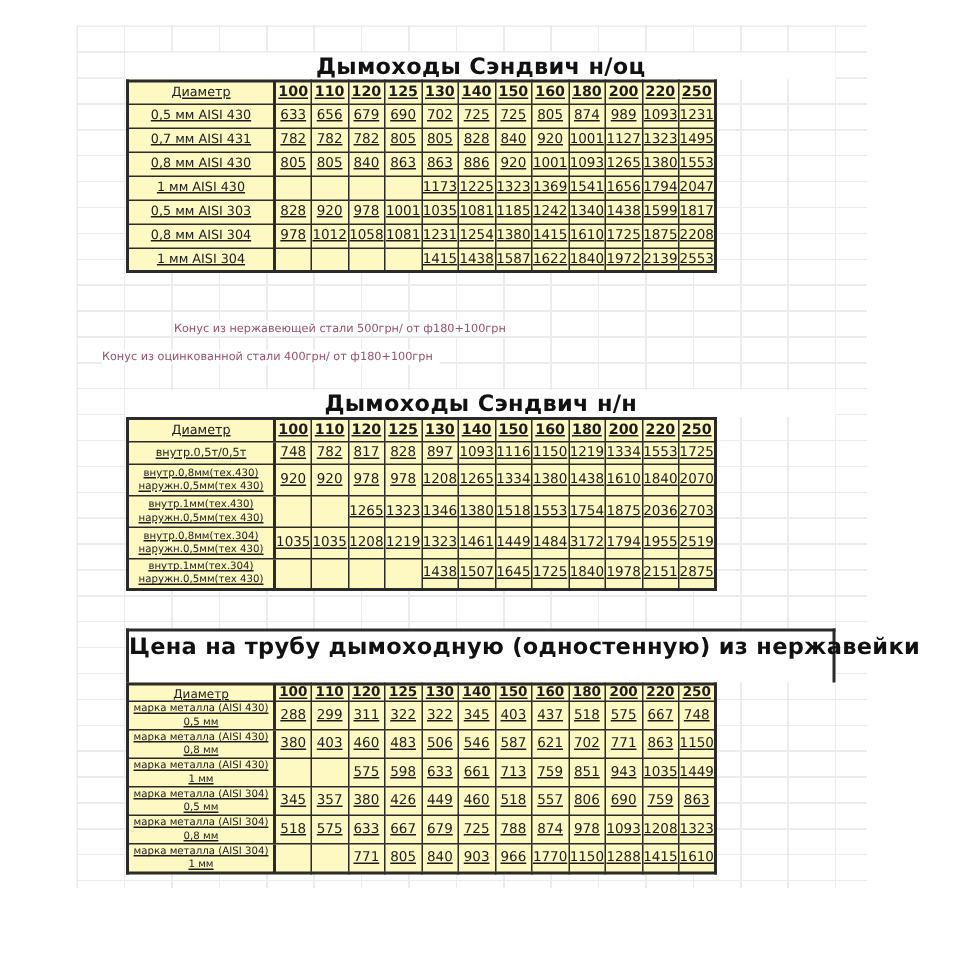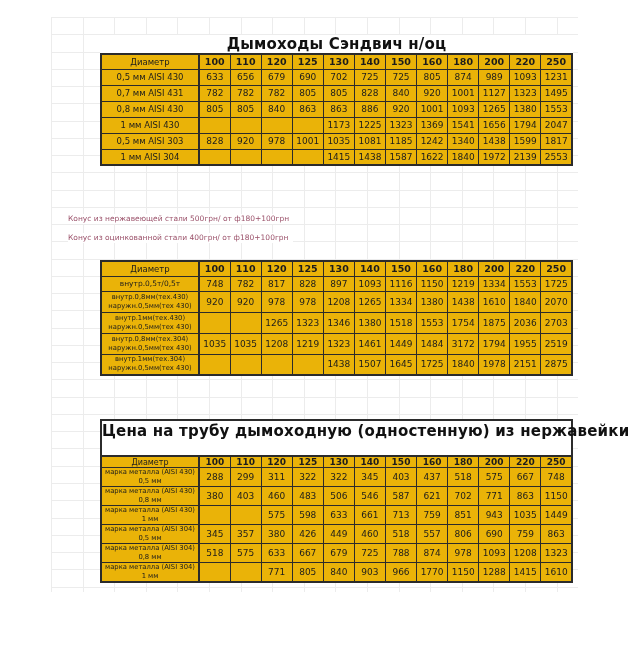--- a/index.html
+++ b/index.html
@@ -13,21 +13,21 @@
   }
   
   .grid-bg {
     position: absolute;
     left: 51px; top: 17px;
     width: 527px; height: 575px;
     background-image:
       repeating-linear-gradient(to right, #ececec 0 1px, transparent 1px 31.6px),
       repeating-linear-gradient(to bottom, #ececec 0 1px, transparent 1px 17.26px);
   }
-  .block { position: absolute; left: 100px; width: 473px; }
+  .block { position: absolute; left: 84px; width: 473px; }
   #block-0 { top: 35px; }
   #block-1 { top: 260px; }
   #block-2 { top: 419px; }
 
   .tbl-title {
     text-align: center;
     font-weight: bold;
     font-size: 15px;
     line-height: 18px;
     height: 18px;
@@ -39,23 +39,24 @@
   .boxed-title {
     border: 2px solid #2b2b2b;
     border-bottom: none;
     height: 36px;
     line-height: 20px;
   }
 
   table.tbl {
     border-collapse: collapse;
     table-layout: fixed;
-    width: 473px;
-    background: #eab308;
+    width: 394px;
+    background: #fef9c3;
     border: 2px solid #2b2b2b;
+    text-decoration: underline;
   }
   .tbl col.c-label { width: 98px; }
   .tbl th, .tbl td {
     border: 1px solid #2b2b2b;
     text-align: center;
     vertical-align: middle;
     padding: 0;
     font-weight: normal;
     overflow: hidden;
   }
@@ -83,21 +84,21 @@
   .note {
     position: absolute;
     left: 68px;
     font-size: 7.5px;
     line-height: 10px;
     color: #9a5069;
     background: #ffffff;
     padding-right: 4px;
     white-space: nowrap;
   }
-  #note-0 { top: 214px; }
+  #note-0 { top: 214px; margin-left: 48px; }
   #note-1 { top: 233px; }
 </style>
 </head>
 <body>
 
 <div class="grid-bg"></div>
 
 <section class="block" id="block-0">
   <div class="tbl-title">Дымоходы Сэндвич н/оц</div>
   <table class="tbl t1">
@@ -203,20 +204,35 @@
           <td class="val">1035</td>
           <td class="val">1081</td>
           <td class="val">1185</td>
           <td class="val">1242</td>
           <td class="val">1340</td>
           <td class="val">1438</td>
           <td class="val">1599</td>
           <td class="val">1817</td>
         </tr>
         <tr class="single">
+          <th>0,8 мм AISI 304</th>
+          <td class="val">978</td>
+          <td class="val">1012</td>
+          <td class="val">1058</td>
+          <td class="val">1081</td>
+          <td class="val">1231</td>
+          <td class="val">1254</td>
+          <td class="val">1380</td>
+          <td class="val">1415</td>
+          <td class="val">1610</td>
+          <td class="val">1725</td>
+          <td class="val">1875</td>
+          <td class="val">2208</td>
+        </tr>
+        <tr class="single">
           <th>1 мм AISI 304</th>
           <td class="val"></td>
           <td class="val"></td>
           <td class="val"></td>
           <td class="val"></td>
           <td class="val">1415</td>
           <td class="val">1438</td>
           <td class="val">1587</td>
           <td class="val">1622</td>
           <td class="val">1840</td>
@@ -225,20 +241,21 @@
           <td class="val">2553</td>
         </tr>
       </tbody>
     </table>
 </section>
 
 <div class="note" id="note-0">Конус из нержавеющей стали 500грн/ от ф180+100грн</div>
 <div class="note" id="note-1">Конус из оцинкованной стали 400грн/ от ф180+100грн</div>
 
 <section class="block" id="block-1">
+  <div class="tbl-title">Дымоходы Сэндвич н/н</div>
   <table class="tbl t2">
       <colgroup>
         <col class="c-label">
         <col>
         <col>
         <col>
         <col>
         <col>
         <col>
         <col>

